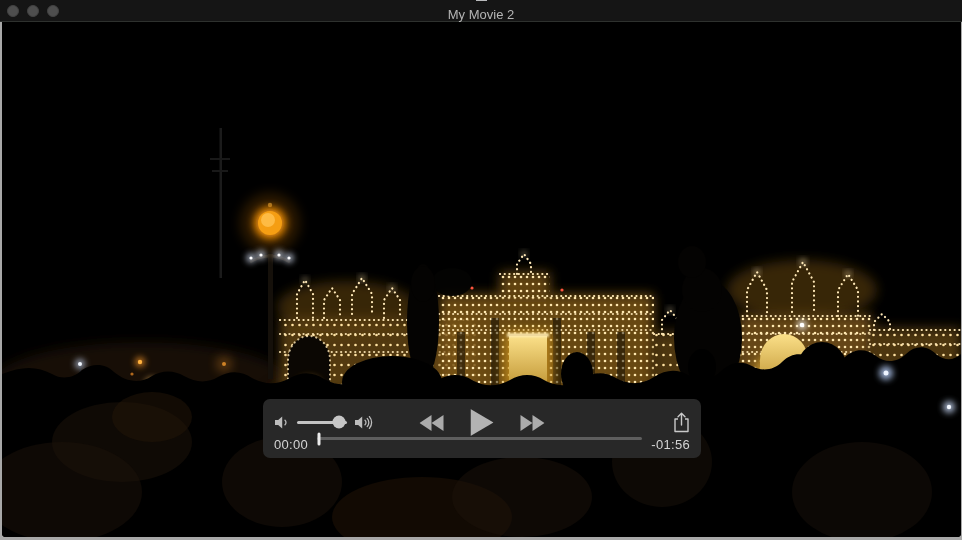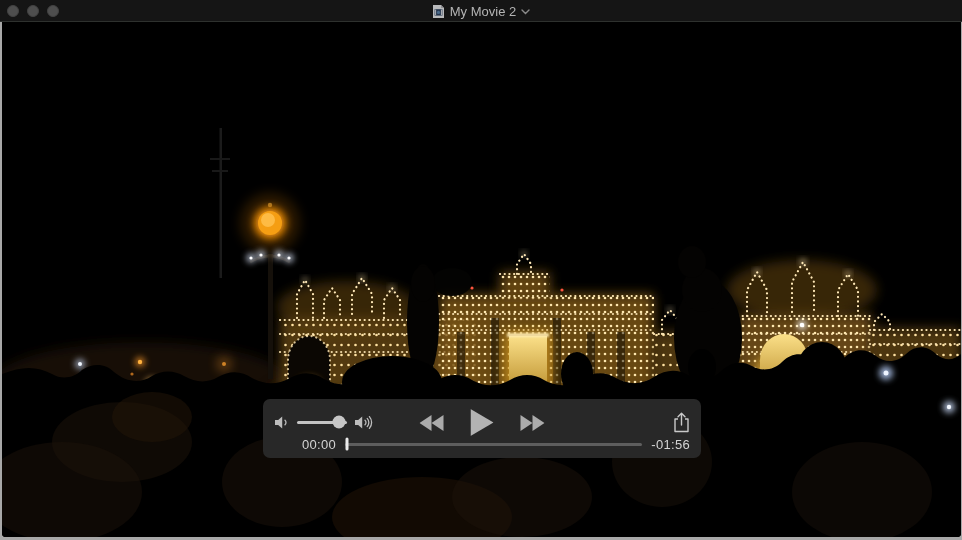--- a/index.html
+++ b/index.html
@@ -1,34 +1,34 @@
 <!DOCTYPE html>
 <html><head>
 <meta charset="utf-8">
 <style>
   html,body{margin:0;padding:0;}
   body{width:962px;height:540px;background:#a8a8a8;font-family:"Liberation Sans",sans-serif;overflow:hidden;}
   .window{position:absolute;left:0;top:0;width:962px;height:540px;background:#a8a8a8;}
   .titlebar{position:absolute;left:0;top:0;right:0;height:22px;background:#151515;border-bottom:1px solid #2e312e;box-sizing:border-box;}
   .traffic{position:absolute;left:7px;top:5px;display:flex;gap:8px;}
   .tl{width:12px;height:12px;border-radius:50%;background:#4e4e4e;border:1px solid #424242;box-sizing:border-box;}
-  .title-group{position:absolute;left:0;right:0;top:0;height:22px;display:flex;align-items:center;justify-content:center;gap:5px;}
+  .title-group{position:absolute;left:0;right:0;top:0;height:22px;display:flex;align-items:center;justify-content:center;gap:5px;flex-direction:column;}
   .title-text{font-size:13px;color:#b4b4b4;}
   .chevron{display:flex;align-items:center;margin-top:2px;}
   .video{position:absolute;left:2px;top:22px;width:959px;height:515px;background:#000;overflow:hidden;border-radius:0 0 4px 4px;}
   .scene{position:absolute;left:0;top:0;width:100%;height:100%;}
   .controls{position:absolute;left:261px;top:377px;width:438px;height:59px;background:rgba(42,42,42,0.96);border-radius:7px;box-sizing:border-box;}
   .row1{position:absolute;left:11px;right:11px;top:9px;height:28px;display:flex;align-items:center;}
   .volgroup{display:flex;align-items:center;gap:7px;color:#bdbdbd;}
   .volslider{position:relative;width:50px;height:13px;cursor:pointer;}
   .voltrack{position:absolute;left:0;right:0;top:5px;height:3px;background:#c4c4c4;border-radius:2px;}
   .volknob{position:absolute;top:50%;width:13px;height:13px;border-radius:50%;background:#c6c6c6;transform:translate(-50%,-50%);}
   .transport{position:absolute;left:50%;top:1px;transform:translateX(-50%);display:flex;align-items:center;gap:25px;color:#ababab;}
   .share{margin-left:auto;color:#c9c9c9;display:flex;align-items:center;cursor:pointer;}
-  .row2{position:absolute;left:11px;right:11px;bottom:7px;height:14px;display:flex;align-items:center;gap:9px;margin-left:28px;}
+  .row2{position:absolute;left:11px;right:11px;bottom:7px;height:14px;display:flex;gap:9px;}
   .time{font-size:13px;color:#d4d4d4;letter-spacing:.3px;}
   .track{position:relative;flex:1;height:3px;background:#5e5e5e;border-radius:2px;cursor:pointer;}
   .playhead{position:absolute;top:50%;width:3px;height:13px;background:#ececec;border-radius:2px;transform:translate(-50%,-50%);}
   .icon-btn{display:flex;align-items:center;cursor:pointer;}
 </style>
 </head>
 <body>
 
 <div class="window">
   <div class="titlebar">

